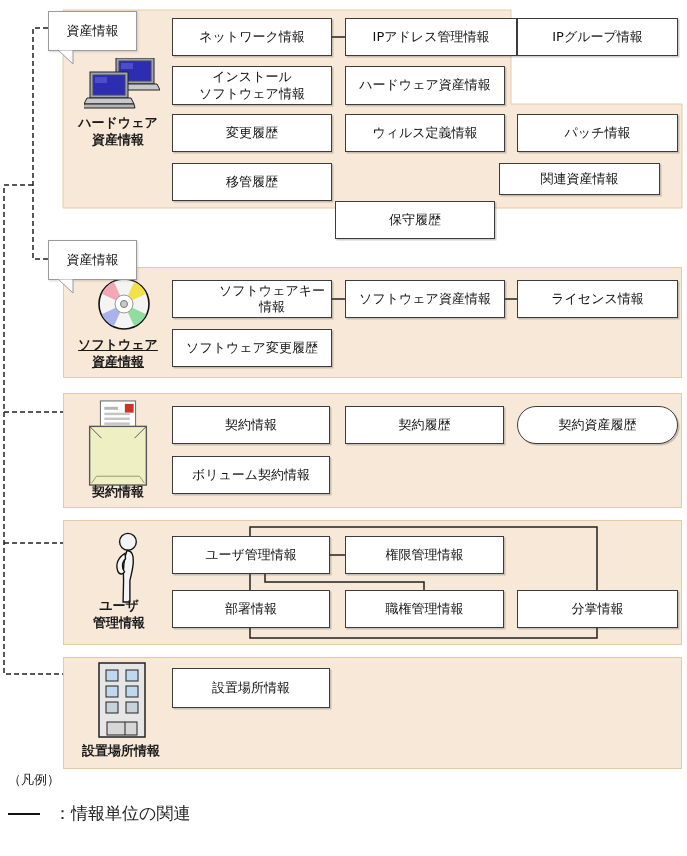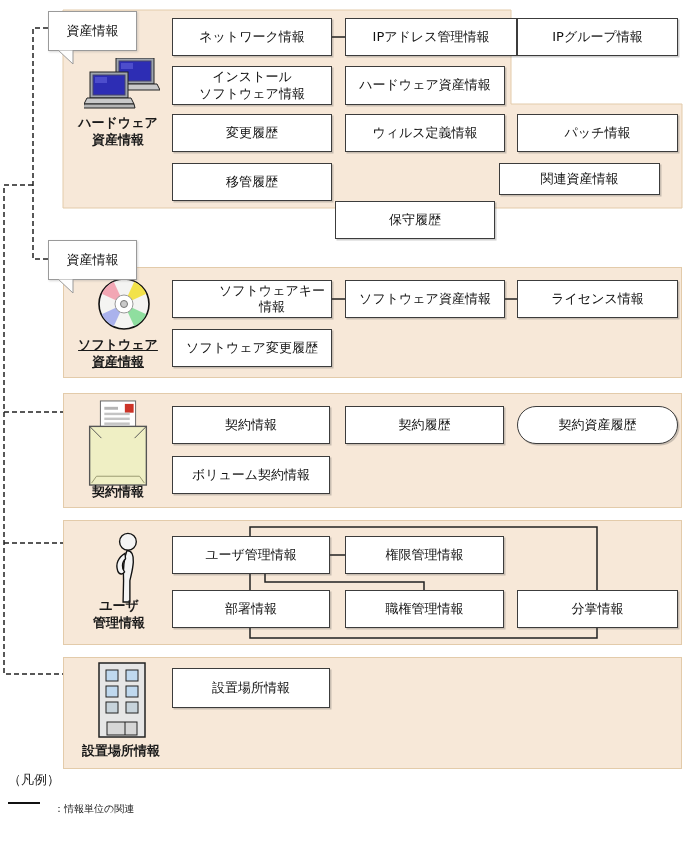--- a/index.html
+++ b/index.html
@@ -23,21 +23,21 @@
                color:#1a1a1a; text-align:center; line-height:1.3; white-space:pre-line; }
 
   .icon { position:absolute; z-index:3; }
 
   .callout { position:absolute; z-index:4; width:89px; height:40px; background:#fff;
              border:1px solid #9a9a9a; box-shadow:1px 1px 2px rgba(140,140,140,.35);
              display:flex; align-items:center; justify-content:center; font-size:13px; }
   .fold { position:absolute; z-index:4; }
 
   .legend-title { position:absolute; font-size:13px; color:#222; }
-  .legend-item { position:absolute; display:flex; font-size:10px; color:#222;font-family:Liberation Serif, serif; }
+  .legend-item { position:absolute; display:flex; align-items:center; font-size:17px; color:#222;font-family:Liberation Serif, serif; }
   .line-sample { width:32px; height:0; margin-right:14px; }
   .line-sample.solid  { border-top:2px solid #111; }
   .line-sample.dashed { border-top:2px dashed #111; }
 </style>
 </head>
 <body>
 
 <div class="canvas">
 
   <div class="section" style="left:63px;top:267px;width:619px;height:111px;"></div>

